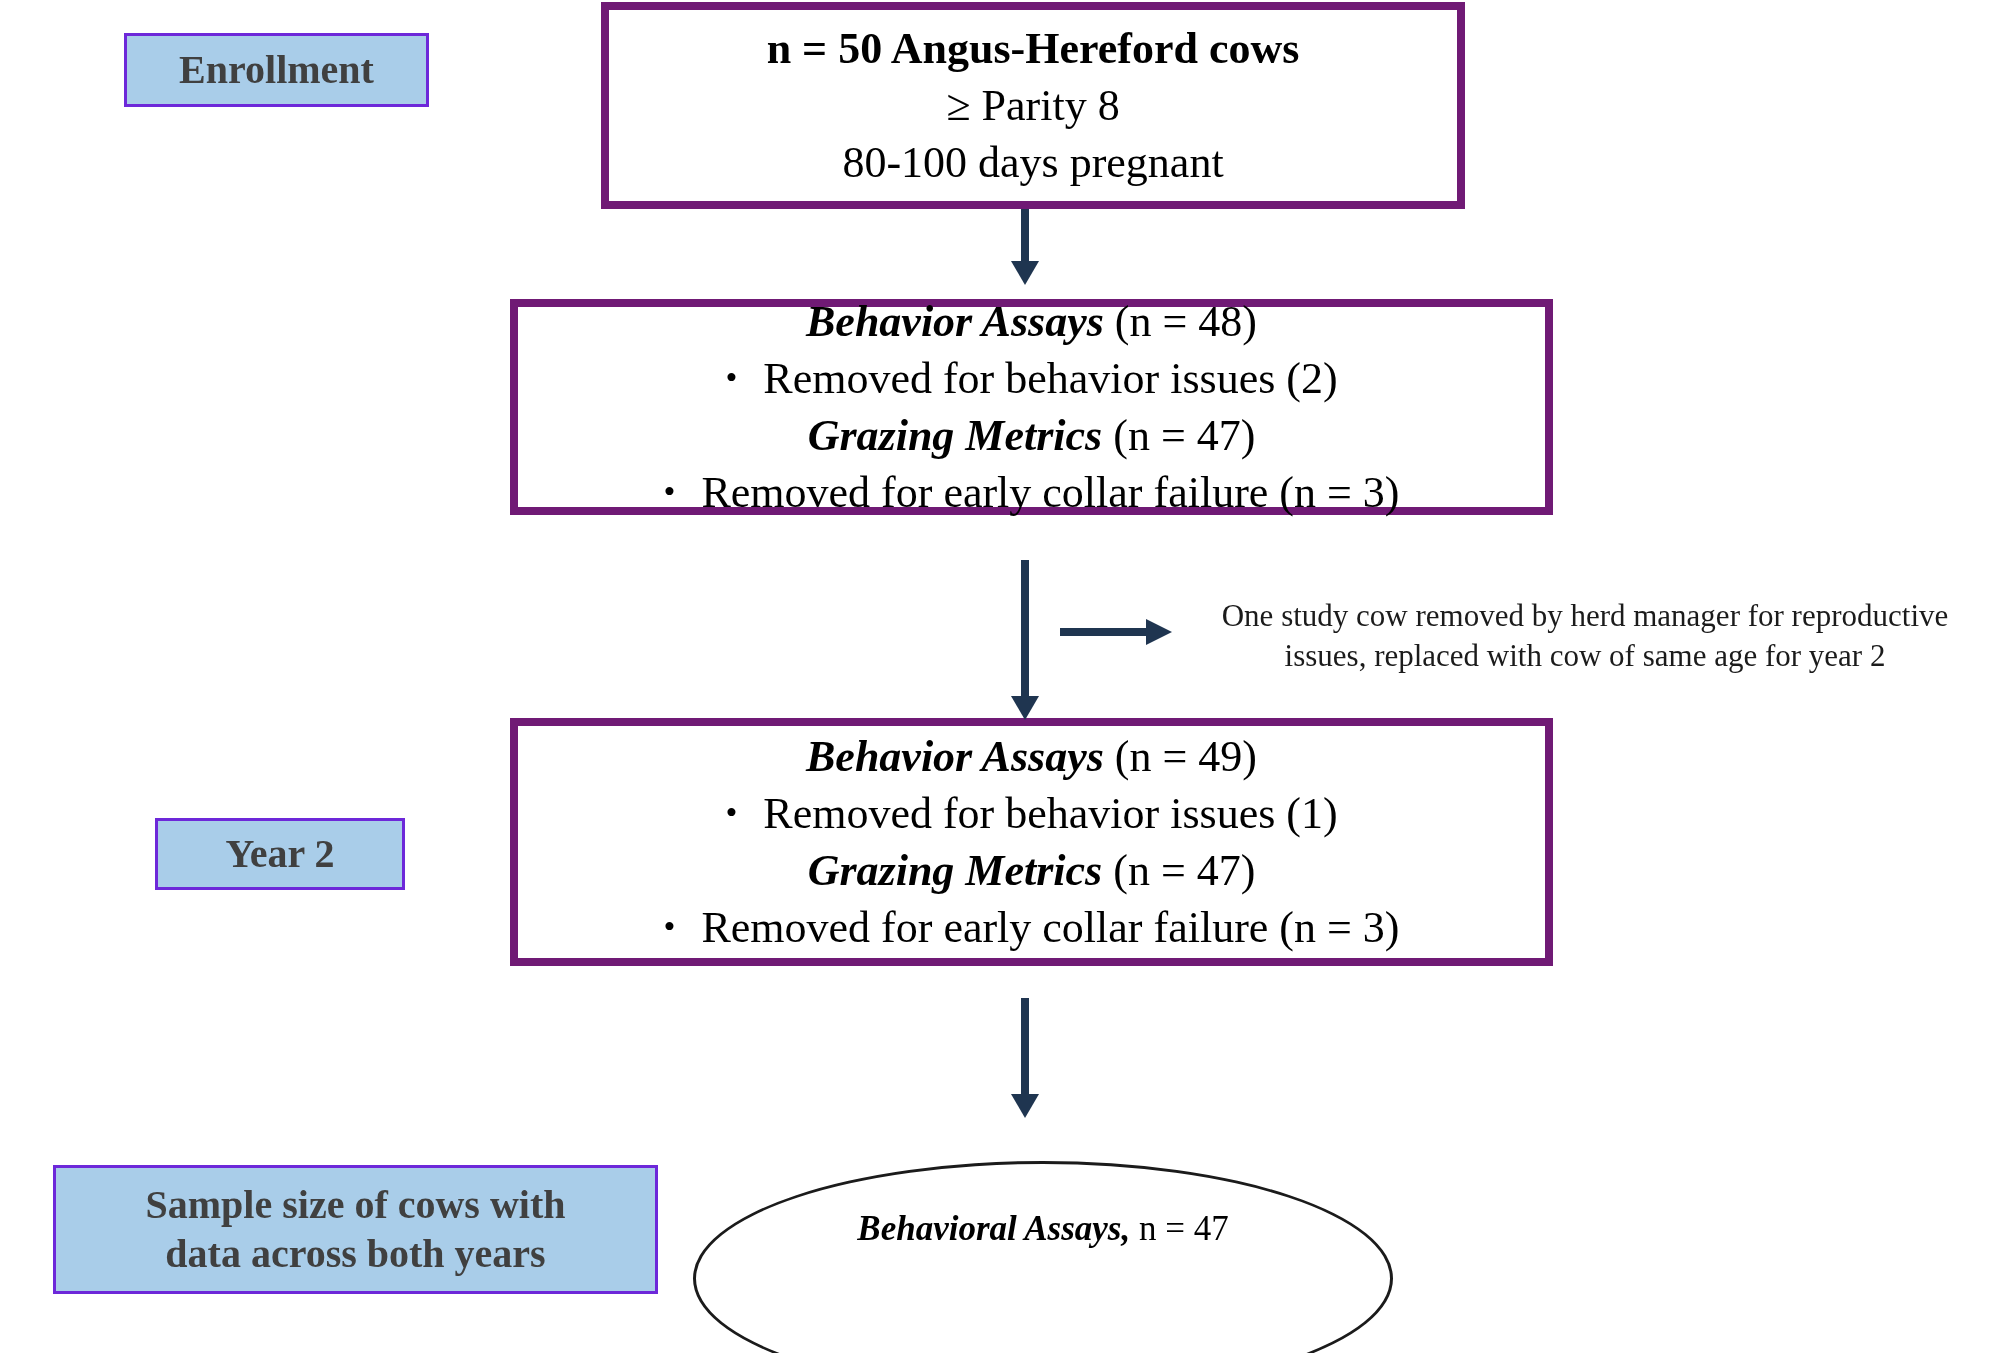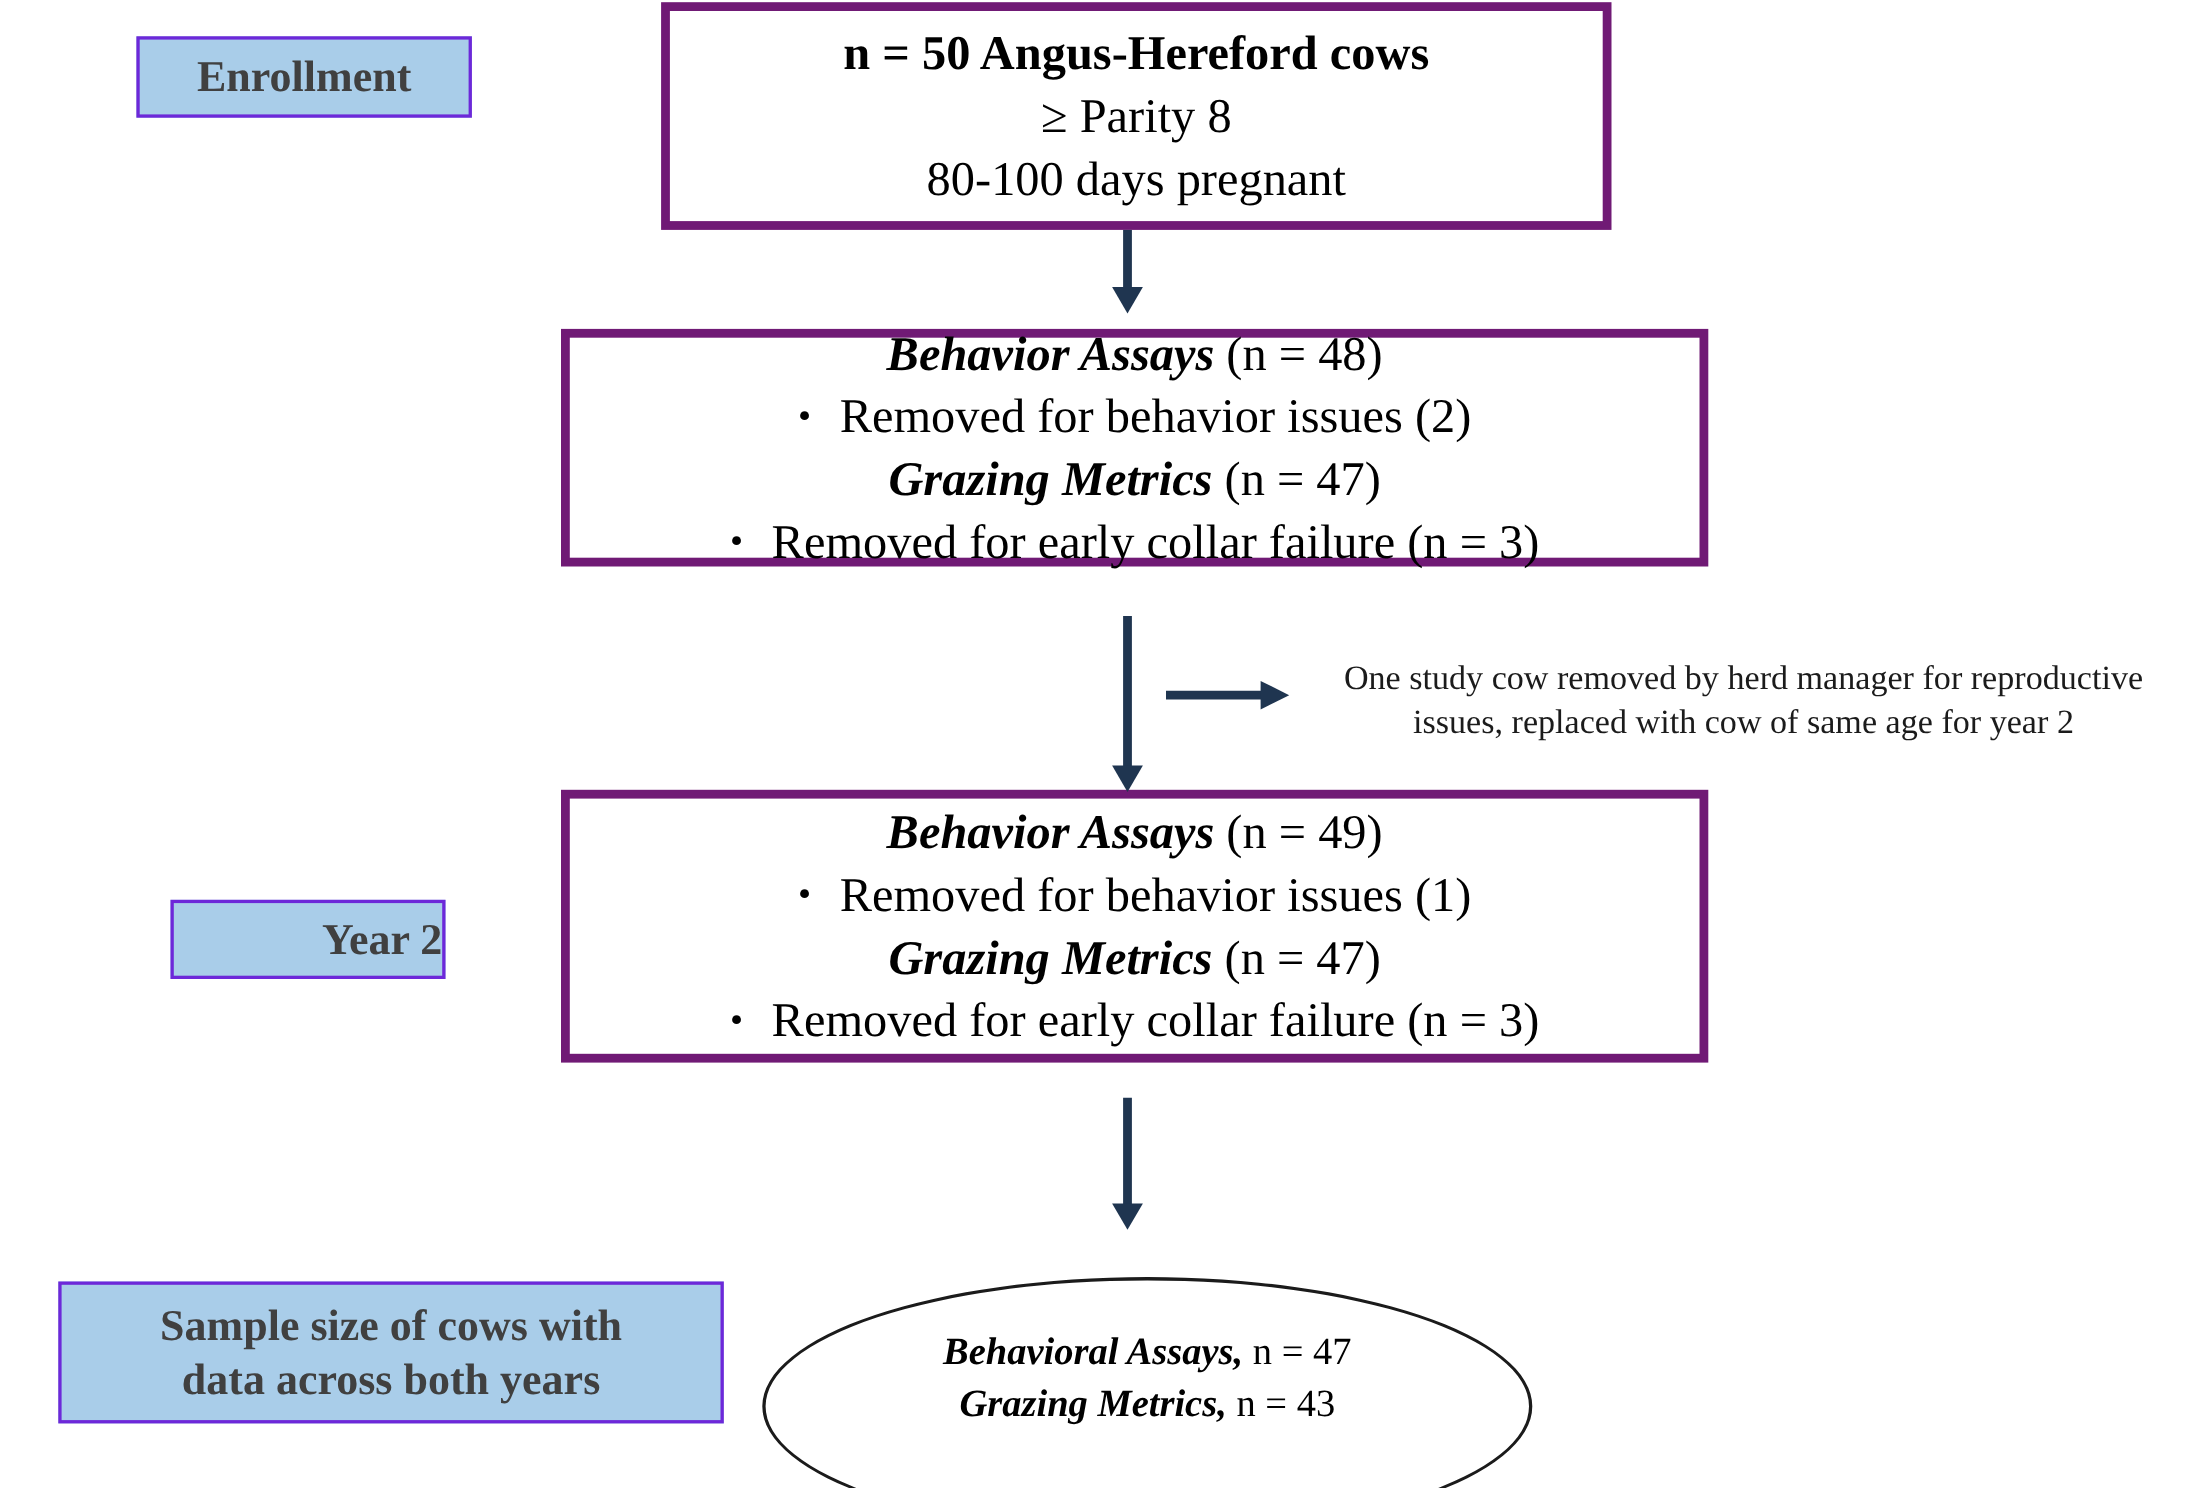--- a/index.html
+++ b/index.html
@@ -37,21 +37,20 @@
     left: 124px; top: 33px; width: 305px; height: 74px;
     font-size: 40px;
   }
   #stage-year1 {
     left: 155px; top: 385px; width: 250px; height: 72px;
     font-size: 40px;
   }
   #stage-year2 {
     left: 155px; top: 818px; width: 250px; height: 72px;
     font-size: 40px;
-    justify-content: flex-end;
   }
   #stage-sample {
     left: 5px; top: 1165px; width: 605px; height: 129px;
     font-size: 40px;
     padding: 0 18px;
     margin-left: 48px;
   }
 
   
   .process-box {
@@ -192,24 +191,20 @@
     <div class="bullet-line">
       <span class="bullet-dot">•</span><span>Removed for early collar failure (n = 3)</span>
     </div>
   </div>
 
   <div id="outcome-ellipse">
     <div class="ellipse-line">
       <span class="ital">Behavioral Assays,</span>
       <span>n = 47</span>
     </div>
-    <div class="ellipse-line">
-      <span class="ital">Grazing Metrics,</span>
-      <span>n  = 43</span>
-    </div>
   </div>
 
   <svg class="arrow-svg" style="left:1005px; top:209px; width:40px; height:78px;" viewBox="0 0 40 78">
     <line x1="20" y1="0" x2="20" y2="58" stroke="#1f3550" stroke-width="8"></line>
     <polygon points="20,76 6,52 34,52" fill="#1f3550"></polygon>
   </svg>
 
   <svg class="arrow-svg" style="left:1005px; top:560px; width:40px; height:162px;" viewBox="0 0 40 162">
     <line x1="20" y1="0" x2="20" y2="142" stroke="#1f3550" stroke-width="8"></line>
     <polygon points="20,160 6,136 34,136" fill="#1f3550"></polygon>

